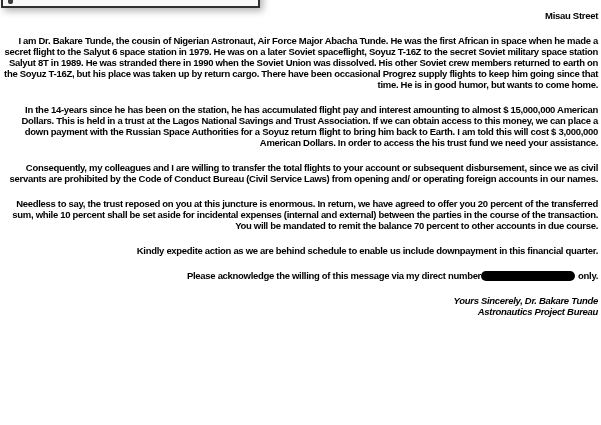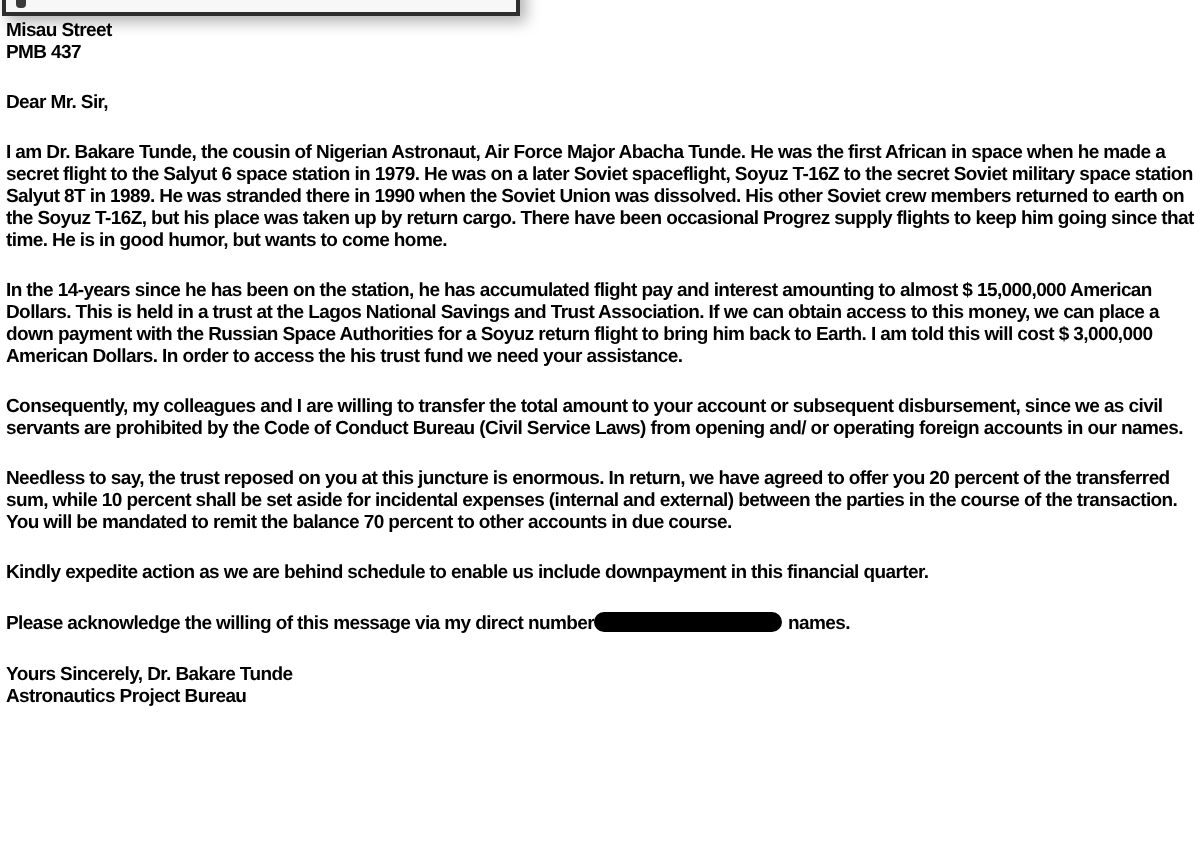--- a/index.html
+++ b/index.html
@@ -31,55 +31,53 @@
     position: absolute;
     top: 9px; left: 3px;
     width: 595px;
     padding-top: 1px;
     color: #000000;
     font-size: 9.5px;
     font-weight: 700;
     line-height: 11px;
     letter-spacing: -0.3px;
   }
-  .letter p, .letter .address { margin: 0 0 14px 0; }
+  .letter p, .letter .address { margin: 0 0 14px 0; text-align: right; }
   .address div { margin: 0; }
   .redaction {
     display: inline-block;
     width: 94px; height: 10px;
     background: #000000;
     border-radius: 5px;
     vertical-align: -1.5px;
     margin-right: 3px;
   }
-  .closing span { display: block; }
+  .closing span { display: block; font-style: italic; }
 </style>
 </head>
 <body>
 
 <div class="cutoff-box">
   <span class="glyph-remnant"></span>
 </div>
 
 <div class="letter">
   <div class="address">
     <div>Misau Street</div>
-    <div>PMB 437</div>
   </div>
 
-  <p class="salutation">Dear Mr. Sir,</p>
 
 
   <div id="paragraphs">
       <p class="para">I am Dr. Bakare Tunde, the cousin of Nigerian Astronaut, Air Force Major Abacha Tunde. He was the first African in space when he made a secret flight to the Salyut 6 space station in 1979. He was on a later Soviet spaceflight, Soyuz T-16Z to the secret Soviet military space station Salyut 8T in 1989. He was stranded there in 1990 when the Soviet Union was dissolved. His other Soviet crew members returned to earth on the Soyuz T-16Z, but his place was taken up by return cargo. There have been occasional Progrez supply flights to keep him going since that time. He is in good humor, but wants to come home.</p>
       <p class="para">In the 14-years since he has been on the station, he has accumulated flight pay and interest amounting to almost $ 15,000,000 American Dollars. This is held in a trust at the Lagos National Savings and Trust Association. If we can obtain access to this money, we can place a down payment with the Russian Space Authorities for a Soyuz return flight to bring him back to Earth. I am told this will cost $ 3,000,000 American Dollars. In order to access the his trust fund we need your assistance.</p>
-      <p class="para">Consequently, my colleagues and I are willing to transfer the total amount to your account or subsequent disbursement, since we as civil servants are prohibited by the Code of Conduct Bureau (Civil Service Laws) from opening and/ or operating foreign accounts in our names.</p>
+      <p class="para">Consequently, my colleagues and I are willing to transfer the total flights to your account or subsequent disbursement, since we as civil servants are prohibited by the Code of Conduct Bureau (Civil Service Laws) from opening and/ or operating foreign accounts in our names.</p>
       <p class="para">Needless to say, the trust reposed on you at this juncture is enormous. In return, we have agreed to offer you 20 percent of the transferred sum, while 10 percent shall be set aside for incidental expenses (internal and external) between the parties in the course of the transaction. You will be mandated to remit the balance 70 percent to other accounts in due course.</p>
       <p class="para">Kindly expedite action as we are behind schedule to enable us include downpayment in this financial quarter.</p>
     </div>
 
-  <p class="ack"><span>Please acknowledge the willing of this message via my direct number</span><span class="redaction"></span><span>names.</span></p>
+  <p class="ack"><span>Please acknowledge the willing of this message via my direct number</span><span class="redaction"></span><span>only.</span></p>
 
   <p class="closing">
     <span>Yours Sincerely, Dr. Bakare Tunde</span>
     <span>Astronautics Project Bureau</span>
   </p>
 </div>
 
 </body></html>

